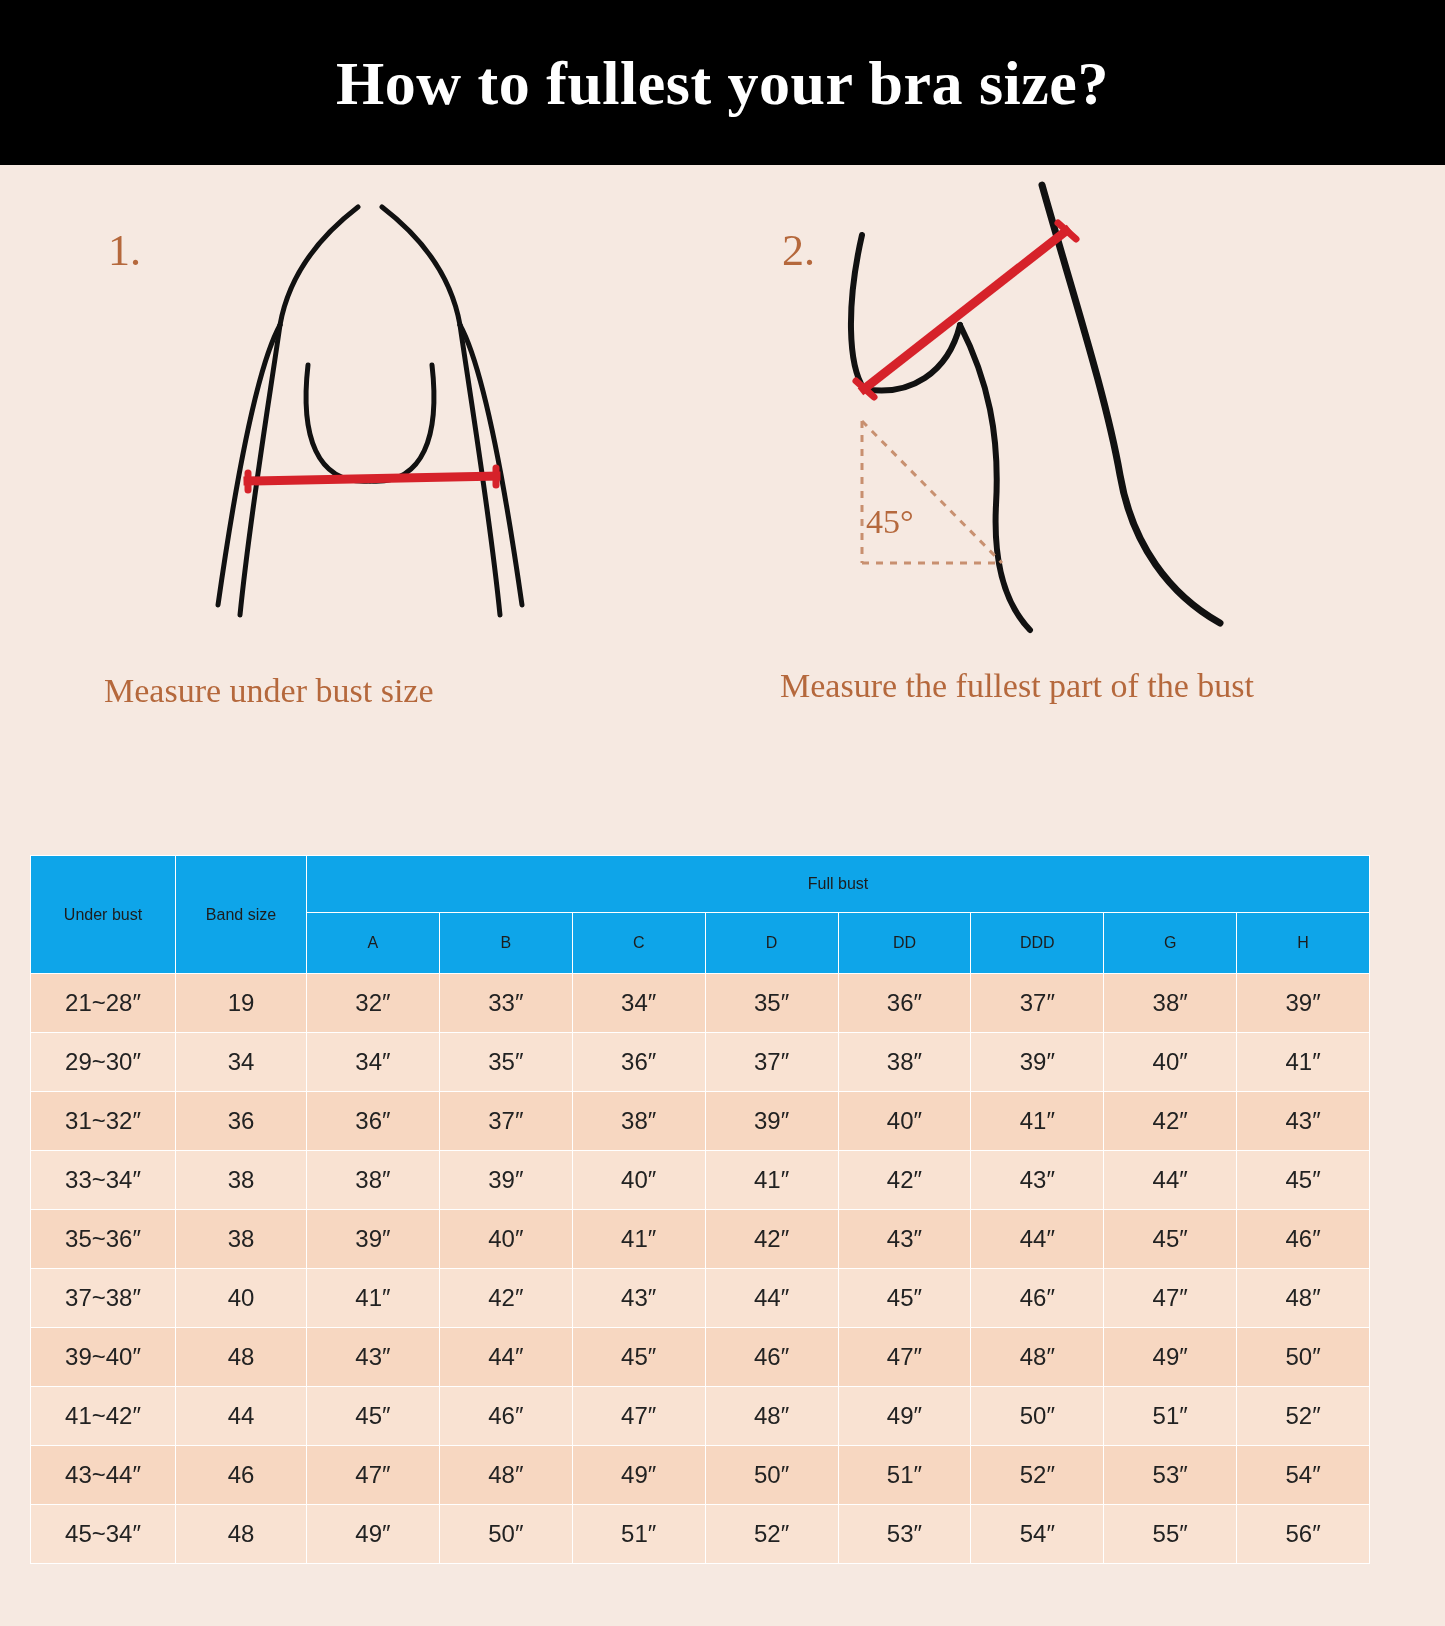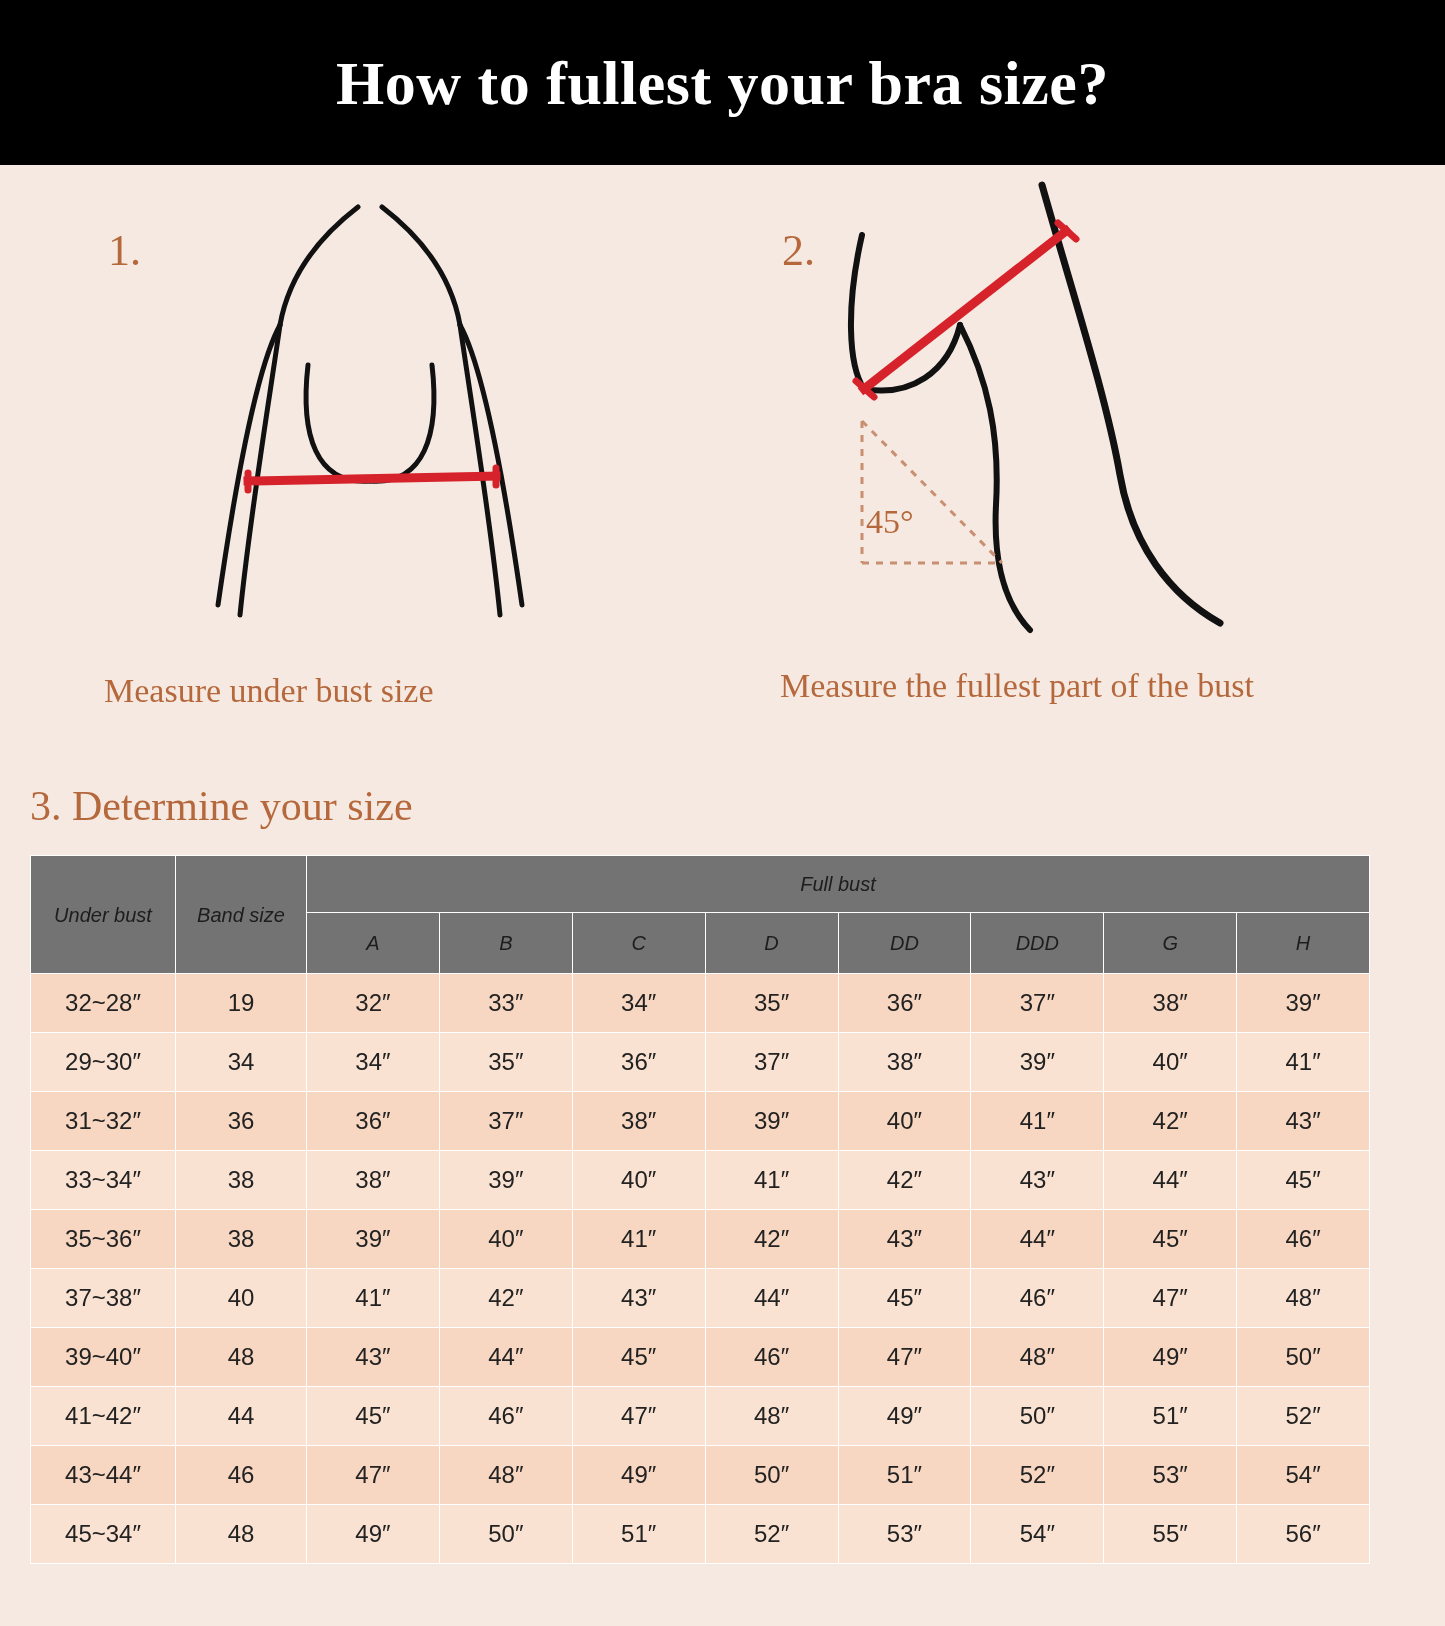--- a/index.html
+++ b/index.html
@@ -91,24 +91,23 @@
     font-size: 22px;
     color: #222;
   }
   .size-table th, .size-table td {
     border: 1px solid #ffffff;
     text-align: center;
     padding: 0;
     font-weight: 400;
   }
   .size-table thead th {
-    background: #737373;
+    background: #0ea5e9;
     color: #1d1d1d;
-    font-size: 20px;
-    font-style: italic;
+    font-size: 16px;
   }
   .th-span2 {
     height: 116px;
     width: 144px;
     line-height: 1.2;
     margin-left: 13px;
   }
   .th-fullbust {
     height: 56px;
   }
@@ -176,21 +175,20 @@
       <path d="M42 246 L 42 388" stroke="#c89070" stroke-width="3" stroke-dasharray="7 7"></path>
       <path d="M42 388 L 182 388" stroke="#c89070" stroke-width="3" stroke-dasharray="7 7"></path>
       <path d="M42 246 L 182 388" stroke="#c89070" stroke-width="3" stroke-dasharray="7 7"></path>
       <text x="46" y="358" font-family="Liberation Serif, serif" font-size="34" fill="#b5683c">45°</text>
     </svg>
 
     <div class="caption caption1">Measure under bust size</div>
     <div class="caption caption2">Measure the fullest part of the bust</div>
   </div>
 
-  <div class="section3-title">3. Determine your size</div>
 
   <table class="size-table">
     <thead>
       <tr>
         <th class="th-span2 cell-under" rowspan="2">Under bust</th>
         <th class="th-span2 cell-band" rowspan="2">Band size</th>
         <th class="th-fullbust" colspan="8">Full bust</th>
       </tr>
       <tr>
         <th class="th-cup">A</th>
@@ -198,21 +196,21 @@
         <th class="th-cup">C</th>
         <th class="th-cup">D</th>
         <th class="th-cup">DD</th>
         <th class="th-cup">DDD</th>
         <th class="th-cup">G</th>
         <th class="th-cup">H</th>
       </tr>
     </thead>
     <tbody>
       <tr>
-        <td class="cell-under">32~28″</td>
+        <td class="cell-under">21~28″</td>
         <td class="cell-band">19</td>
         <td>32″</td>
         <td>33″</td>
         <td>34″</td>
         <td>35″</td>
         <td>36″</td>
         <td>37″</td>
         <td>38″</td>
         <td>39″</td>
       </tr>

